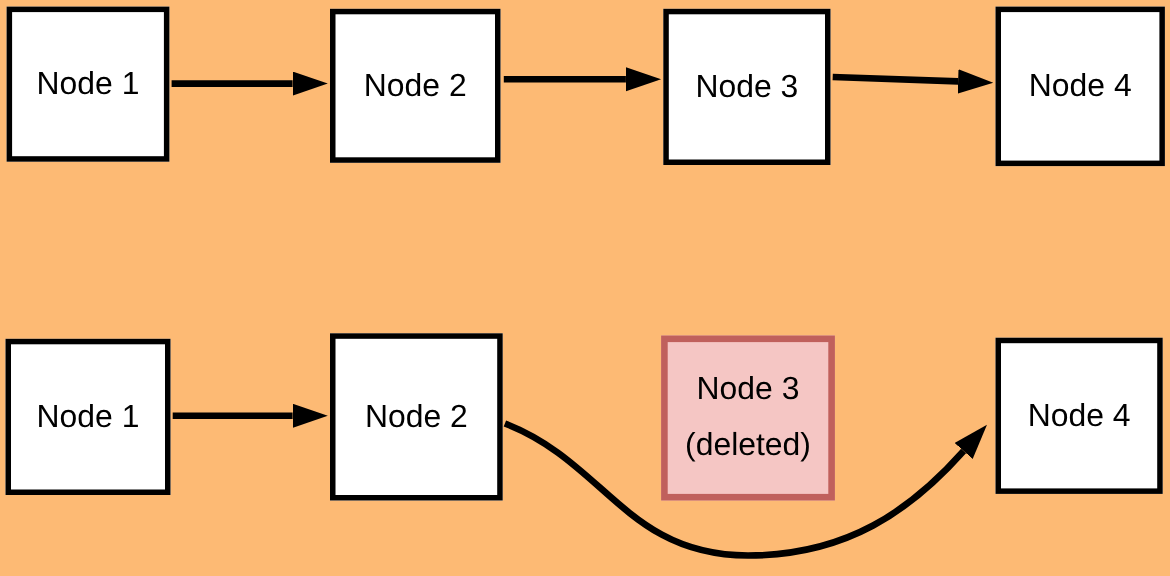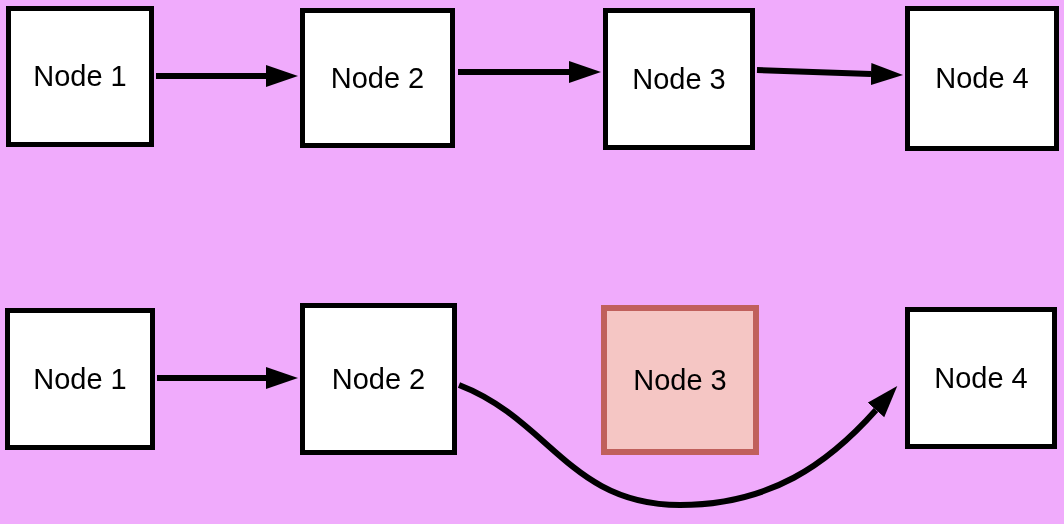--- a/index.html
+++ b/index.html
@@ -8,21 +8,21 @@
     --deleted-fill:#f5c6c4;
     --deleted-border:#c0605c;
     --arrow:#000000;
     --text:#000000;
   }
   html,body{margin:0;padding:0;background:#ffffff;}
   .canvas{
     position:relative;
     width:1064px;
     height:524px;
-    background:#f0abfc;
+    background:#fdba74;
     font-family:"Liberation Sans", sans-serif;
     overflow:hidden;
   }
   .arrow-layer{
     position:absolute;
     left:0;top:0;
     width:1064px;height:524px;
     pointer-events:none;
   }
   .arrow-line{
@@ -96,18 +96,19 @@
   </div>
 
   <div class="node-box b1">
     <span>Node 1</span>
   </div>
   <div class="node-box b2">
     <span>Node 2</span>
   </div>
   <div class="node-box b3 deleted">
     <span>Node 3</span>
+    <span>(deleted)</span>
   </div>
   <div class="node-box b4">
     <span>Node 4</span>
   </div>
 
 </div>
 
 </body></html>

